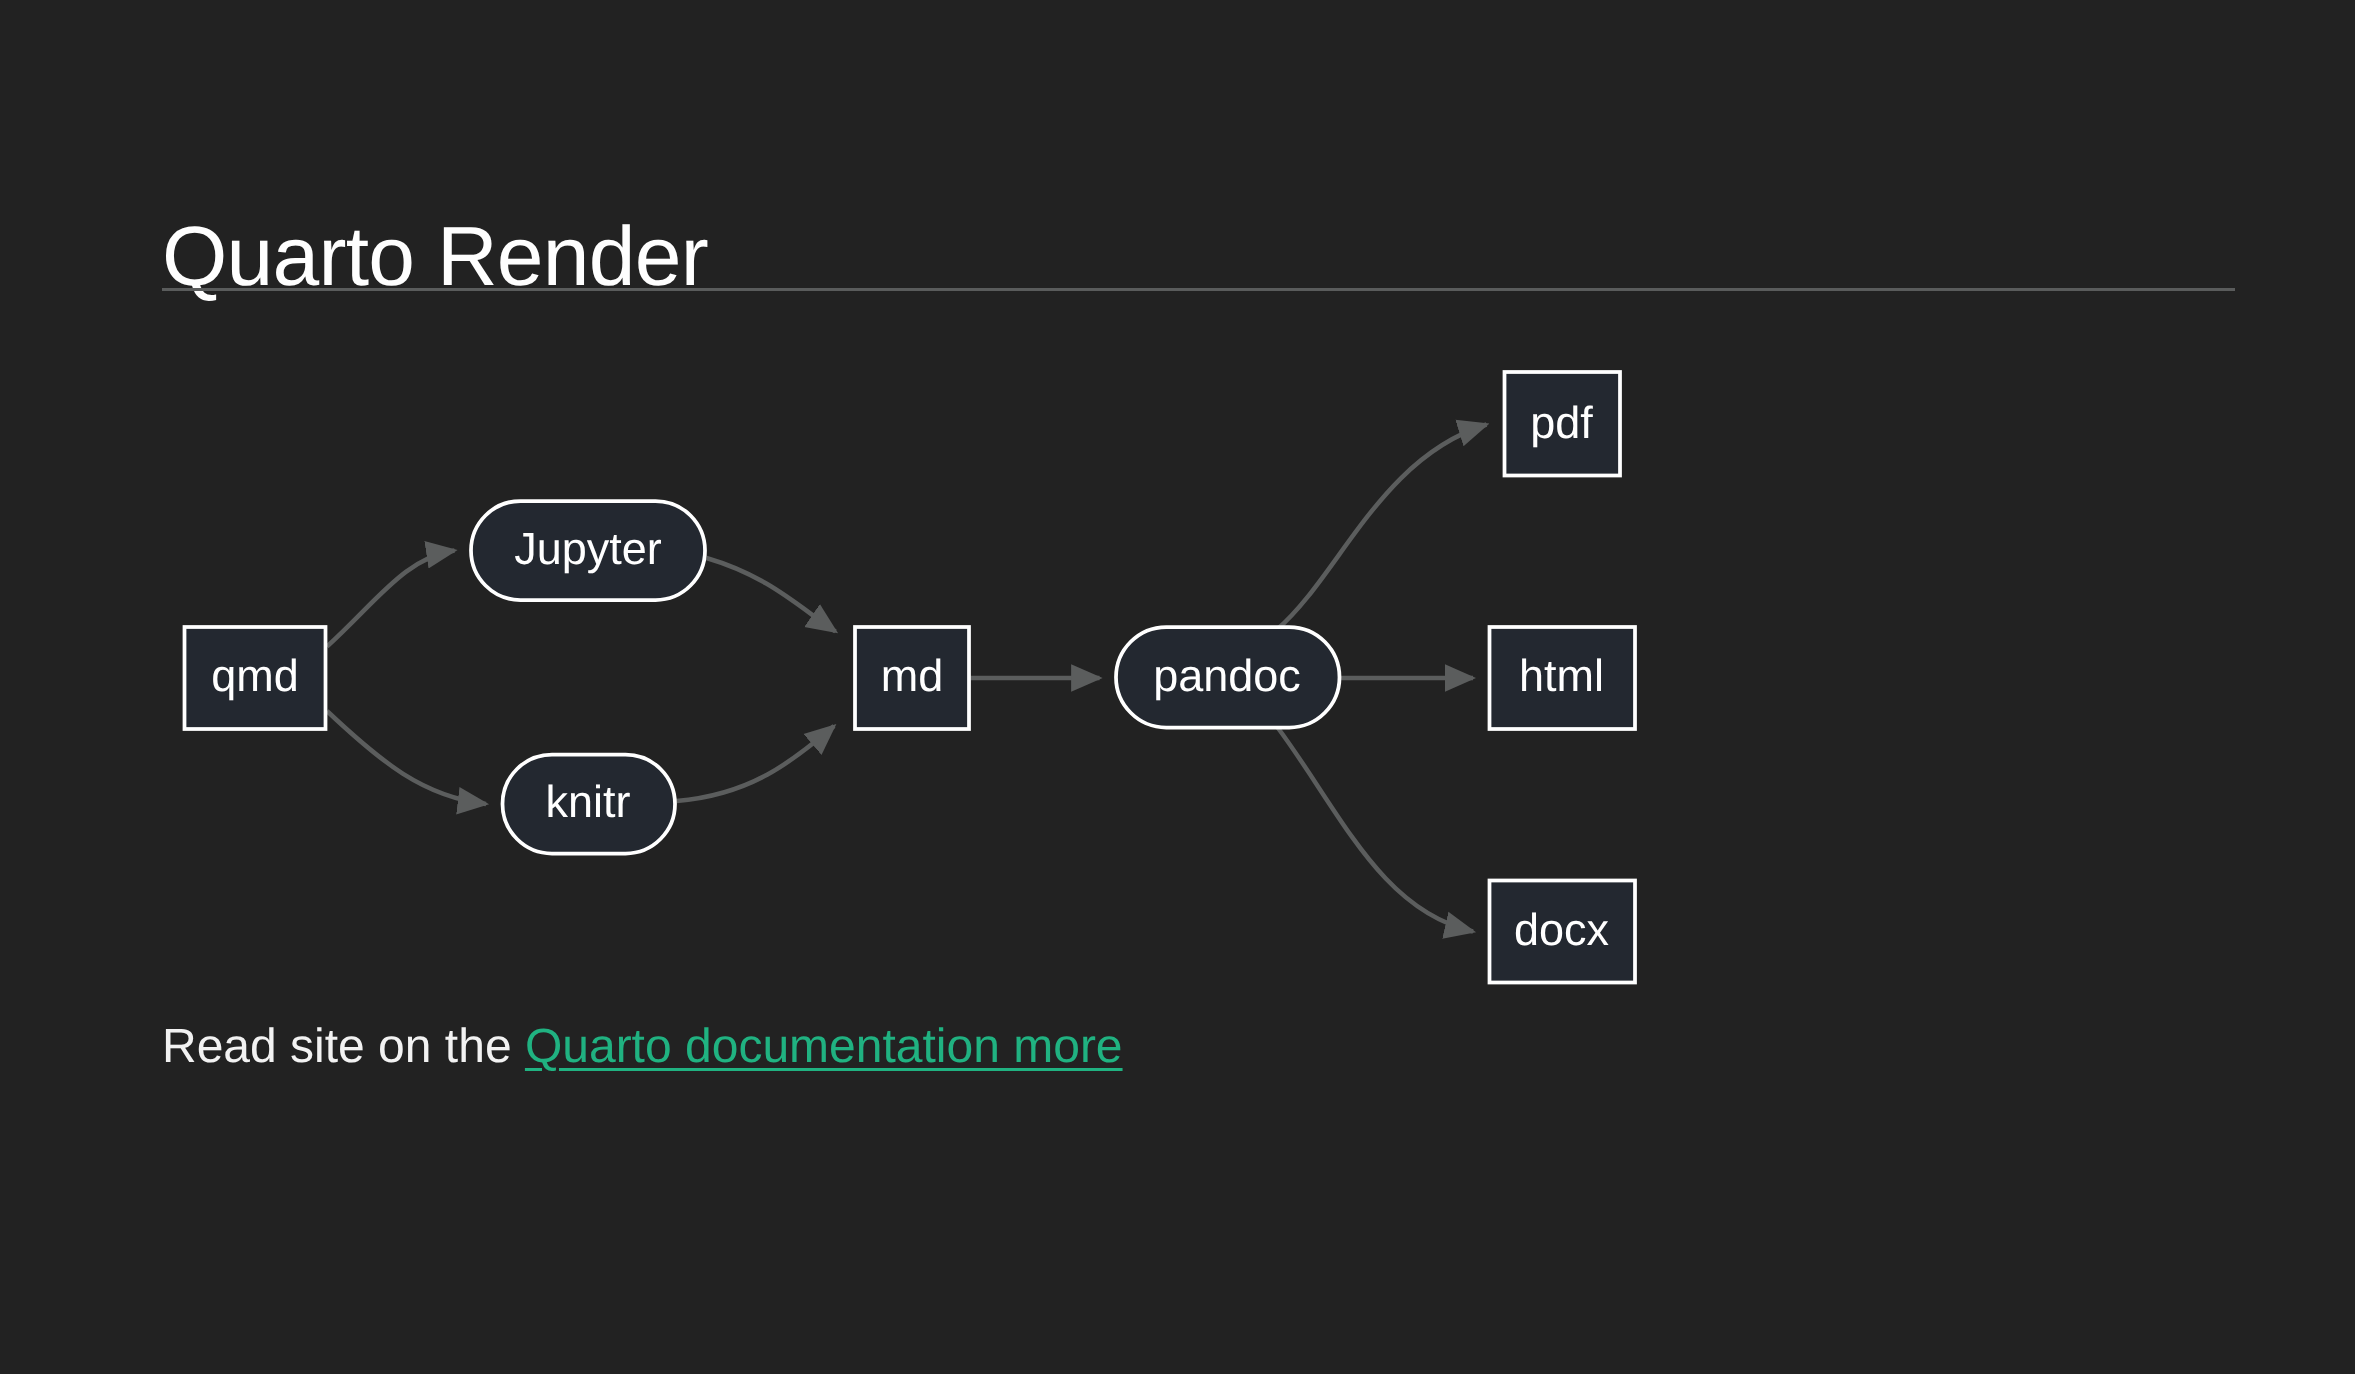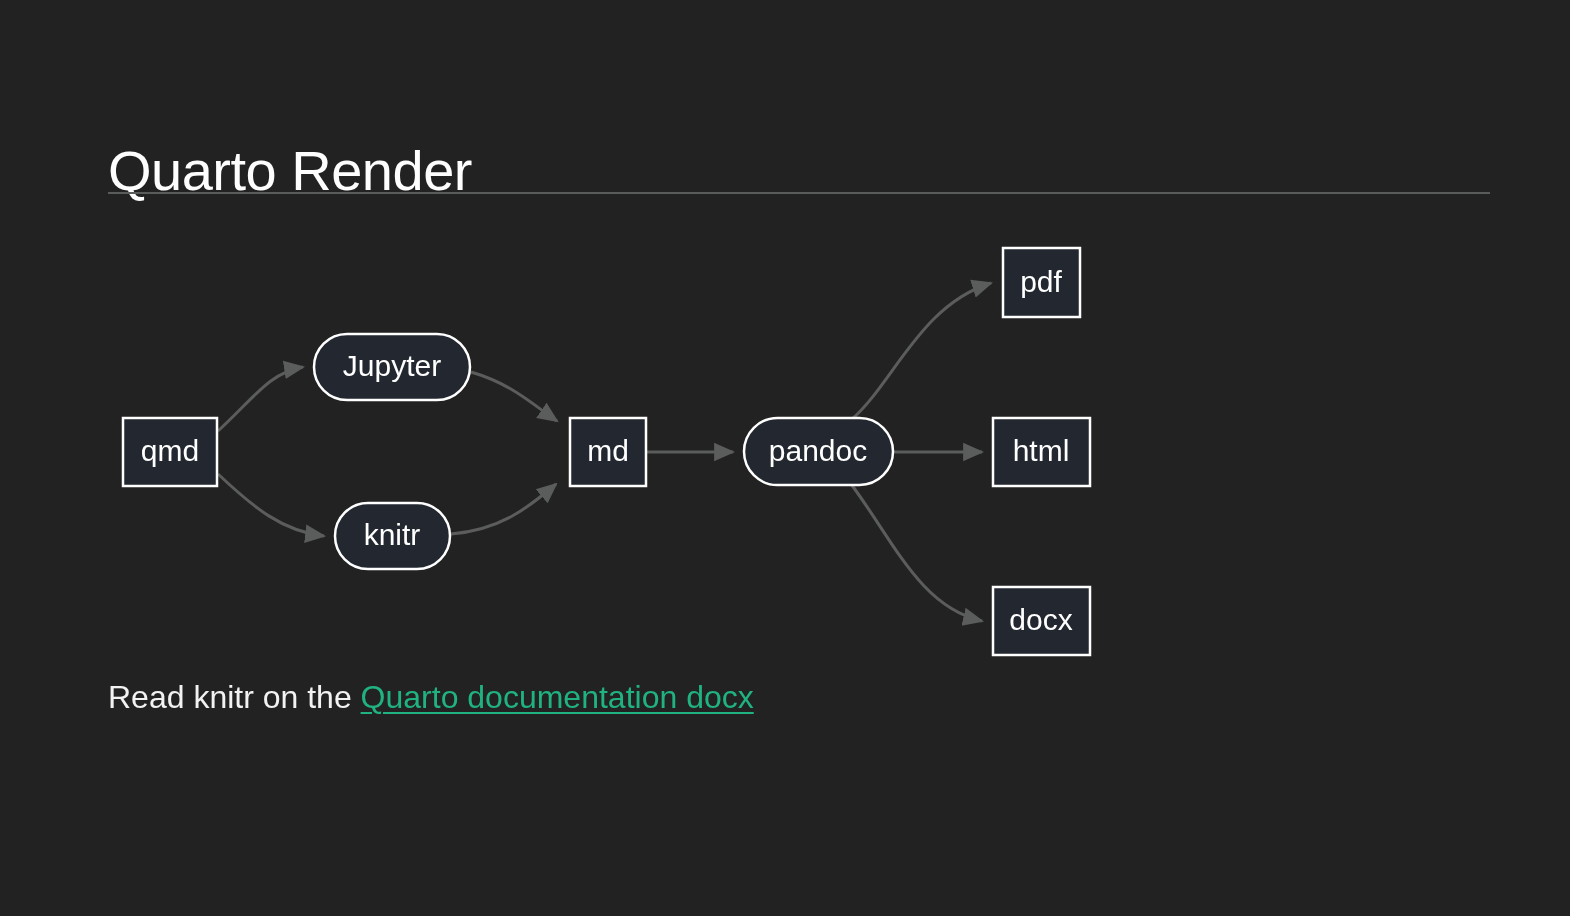--- a/index.html
+++ b/index.html
@@ -171,15 +171,15 @@
 
         <g>
           <rect class="node-rect" x="993" y="587" width="97" height="68"></rect>
           <text class="node-label" x="1041" y="622">docx</text>
         </g>
 
       </g>
     </svg>
   </div>
 
-  <div class="footer-line"><span>Read knitr on the </span><a class="footer-link" href="#">Quarto documentation docx</a></div>
+  <div class="footer-line"><span>Read site on the </span><a class="footer-link" href="#">Quarto documentation more</a></div>
 
 </div>
 
 </body></html>

